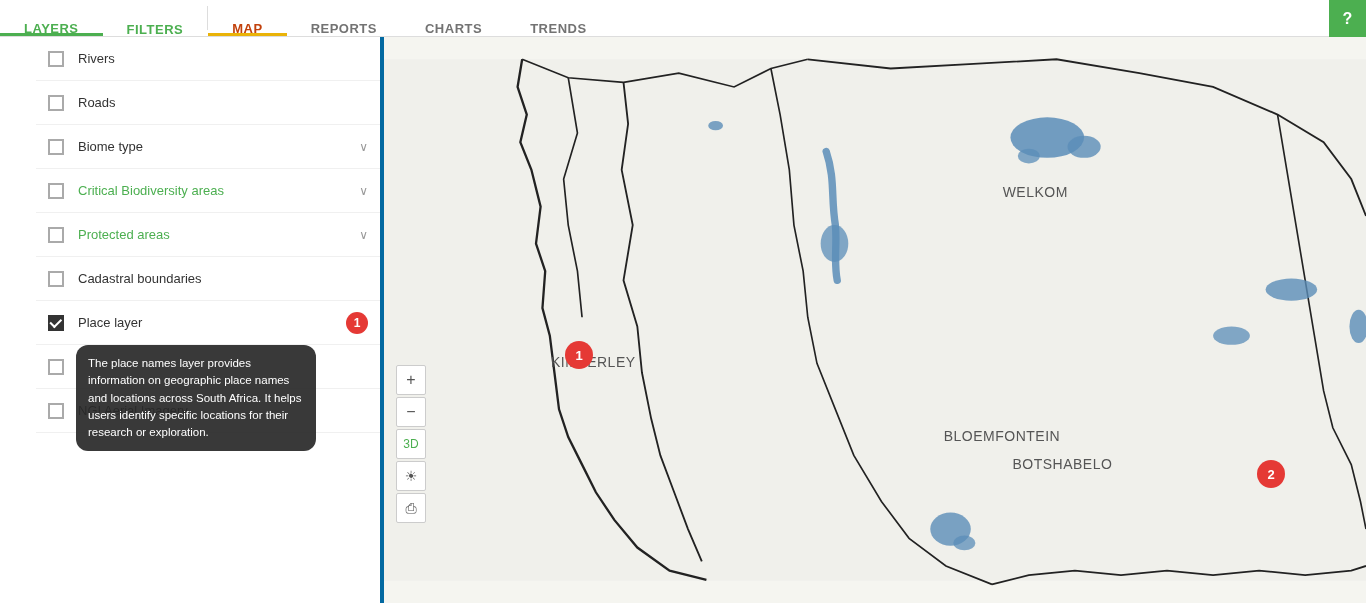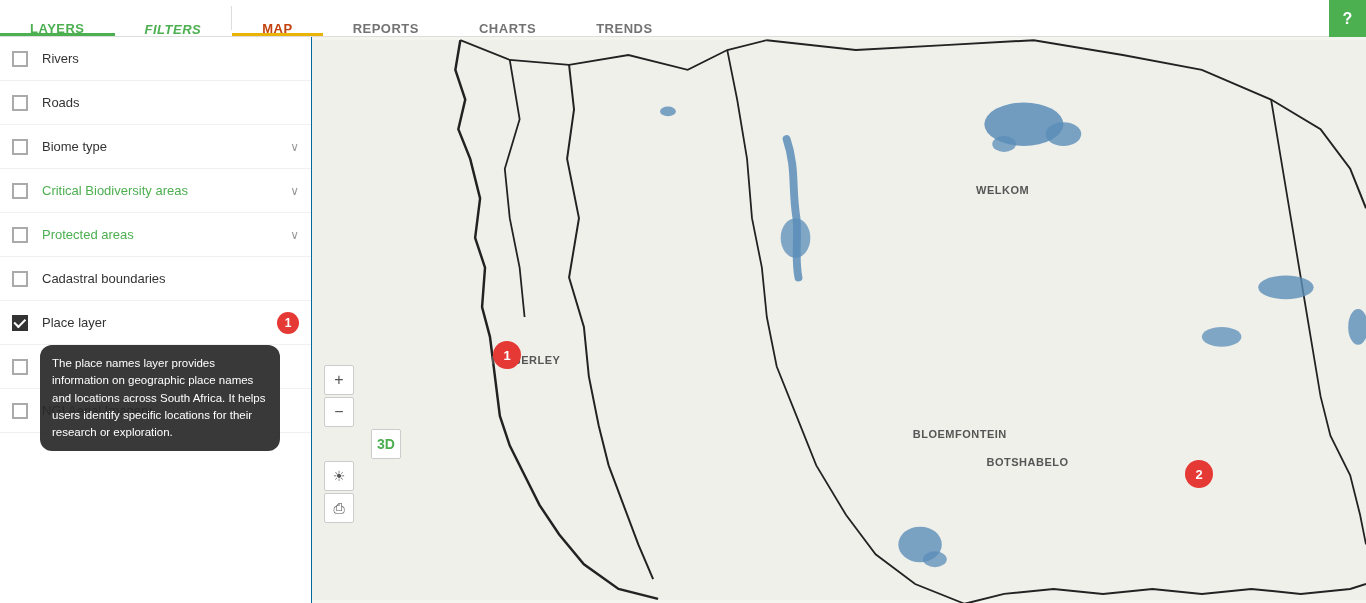--- a/index.html
+++ b/index.html
@@ -11,36 +11,36 @@
       align-items: stretch;
       height: 37px;
       background: #fff;
       border-bottom: 1px solid #ddd;
       flex-shrink: 0;
     }
     .nav-tab {
       display: flex;
       align-items: center;
       justify-content: center;
-      padding: 0 30px;
+      padding: 0 24px;
       font-size: 13px;
       font-weight: 600;
       letter-spacing: 0.5px;
       cursor: pointer;
       color: #4caf50;
       border-bottom: 3px solid transparent;
       text-transform: uppercase;
       position: relative;
       margin-top: 23px;
     }
     .nav-tab:not(.active) {
       color: #737373;
     }
     .nav-tab.layers-tab { color: #4caf50; border-bottom: 3px solid #4caf50; }
-    .nav-tab.filters-tab { color: #4caf50; border-bottom: none; font-style: italic; }
+    .nav-tab.filters-tab { color: #4caf50; border-bottom: none; }
     .nav-tab.map-tab { color: #c2410c; border-bottom: 3px solid #eab308; }
 
     .nav-spacer { flex: 1; }
     .help-btn {
       width: 37px;
       height: 37px;
       background: #4caf50;
       color: white;
       display: flex;
       align-items: center;
@@ -53,26 +53,27 @@
 
     
     .main-content {
       display: flex;
       flex: 1;
       overflow: hidden;
     }
 
     
     .sidebar {
-      width: 312px;
+      width: 348px;
       flex-shrink: 0;
       background: #fff;
-      border-right: 1px solid #0369a1;
+      border-right: 4px solid #0369a1;
       overflow-y: auto;
       position: relative;
+      margin-left: 36px;
     }
 
     .layer-item {
       display: flex;
       align-items: center;
       padding: 0 12px;
       height: 44px;
       border-bottom: 1px solid #f0f0f0;
       cursor: pointer;
       position: relative;
@@ -154,22 +155,22 @@
     
     .map-svg {
       position: absolute;
       top: 0; left: 0;
       width: 100%; height: 100%;
     }
 
     
     .city-label {
       position: absolute;
-      font-size: 11px;
-      font-weight: 700;
+      font-size: 14px;
+      font-weight: 400;
       color: #555;
       letter-spacing: 0.5px;
       text-transform: uppercase;
       white-space: nowrap;
     }
 
     
     .map-controls {
       position: absolute;
       left: 12px;
@@ -185,24 +186,23 @@
       border: 1px solid #ccc;
       display: flex;
       align-items: center;
       justify-content: center;
       cursor: pointer;
       font-size: 16px;
       color: #555;
       border-radius: 2px;
     }
     .map-ctrl-btn.label-btn {
-      font-size: 14px;
-      font-weight: bold;
+      font-size: 12px;
+      font-weight: normal;
       color: #4caf50;
-      margin-left: 47px;
     }
 
     
     .map-marker {
       position: absolute;
       width: 28px;
       height: 28px;
       border-radius: 50%;
       background: #e53935;
       color: white;

